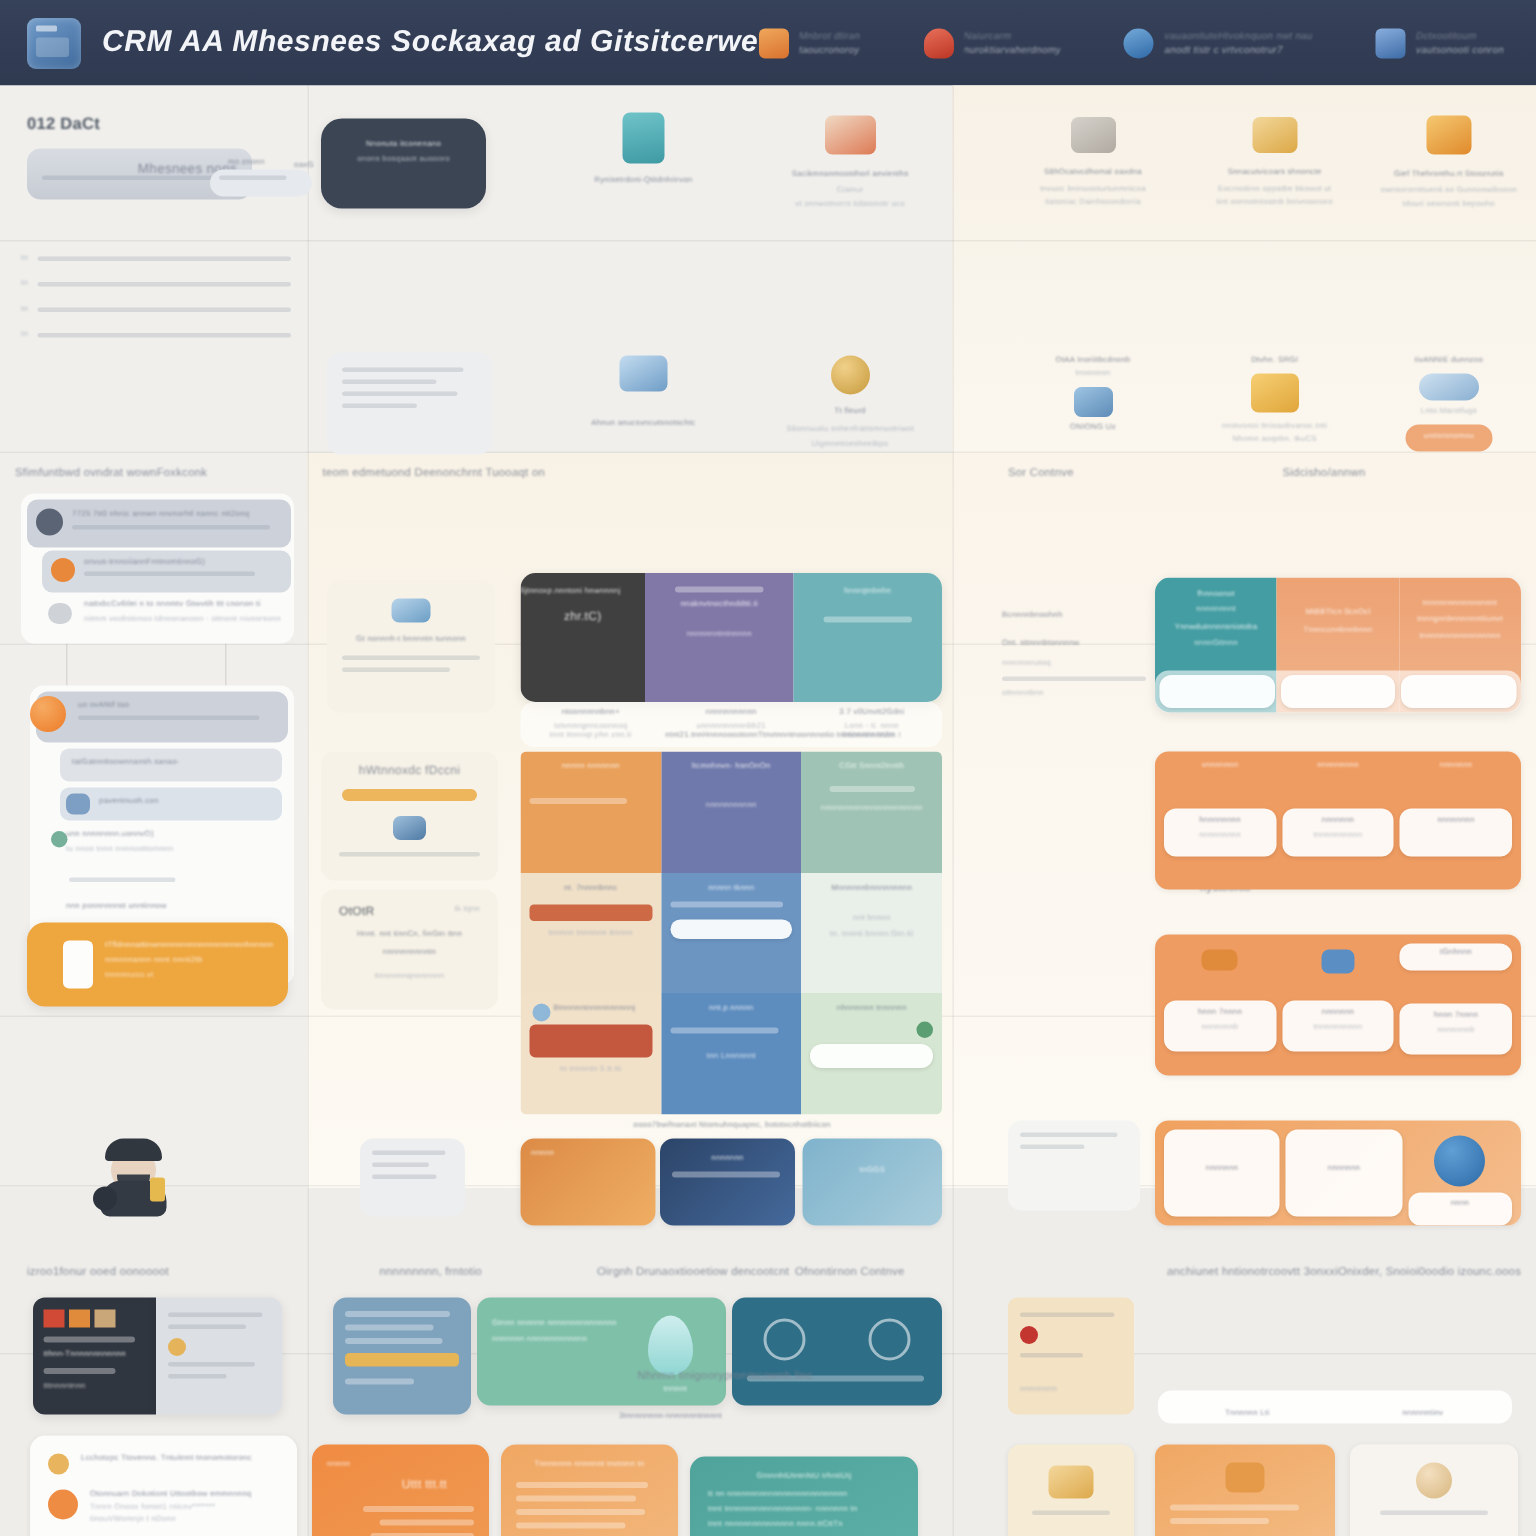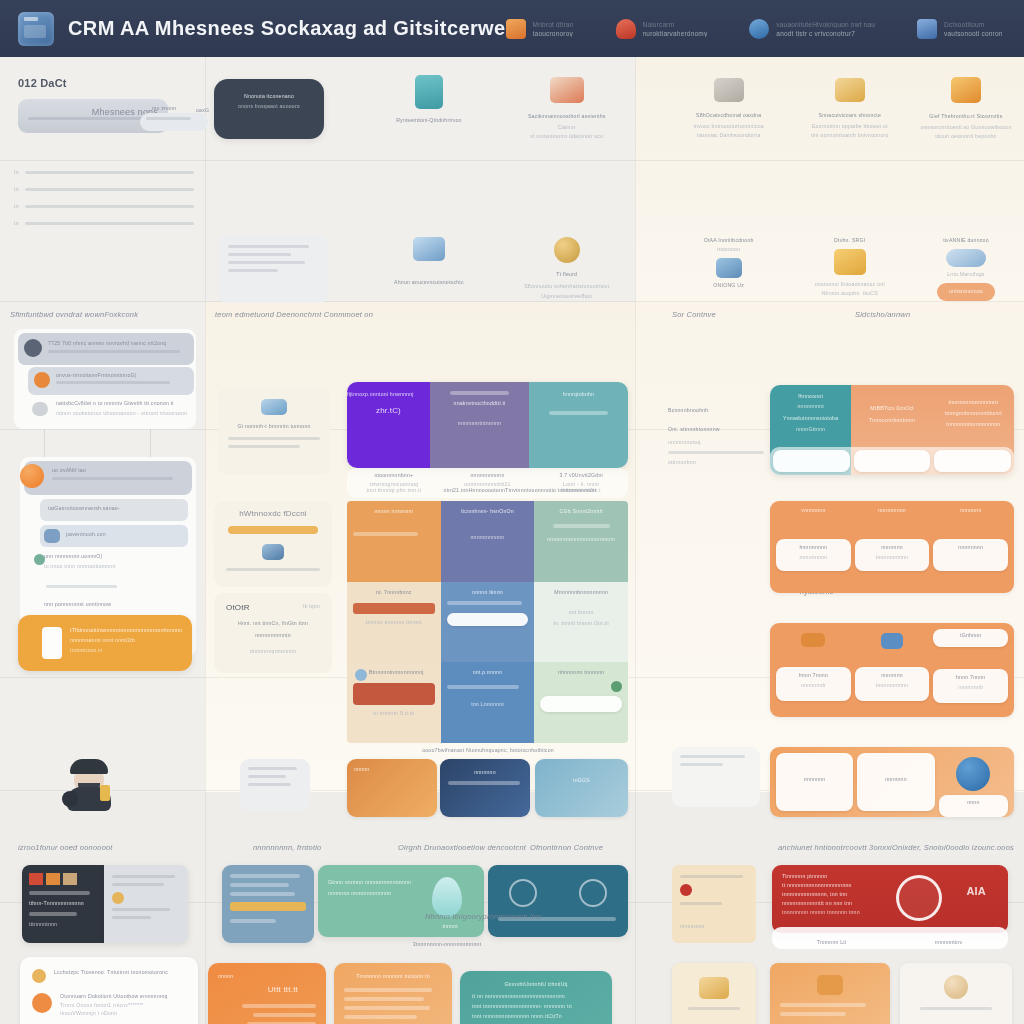--- a/index.html
+++ b/index.html
@@ -17,20 +17,21 @@
   .gib.lite { color: #aeb4bd; }
   .gib.onc  { color: rgba(255,255,255,.93); }
   .gib.dark { color: #3c4654; }
 
   
   .header {
     position: absolute; left: 0; top: 0; width: 1024px; height: 57px;
     background: linear-gradient(180deg, #36415a 0%, #2f3a51 100%);
     display: flex; align-items: center; padding: 0 18px;
     box-shadow: 0 1px 3px rgba(0,0,0,.25);
+    font-style: italic;
   }
   .logo-box {
     width: 36px; height: 34px; border-radius: 6px; flex: 0 0 auto;
     background: linear-gradient(150deg,#6f9ac8,#3f6a9c);
     position: relative; margin-right: 14px;
     box-shadow: inset 0 0 6px rgba(255,255,255,.25);
   }
   .logo-box:before {
     content:""; position:absolute; left:6px; top:5px; width:14px; height:4px;
     background: rgba(255,255,255,.55); border-radius: 1px;
@@ -51,21 +52,21 @@
 
   
   .canvas { position: absolute; left: 0; top: 57px; width: 1024px; height: 967px; background: #f0efec; }
 
   .col-div { position: absolute; top: 0; bottom: 0; width: 1px; background: rgba(0,0,0,.055); }
   .row-div { position: absolute; left: 0; right: 0; height: 1px; background: rgba(0,0,0,.06); }
 
   .tint-warm { position:absolute; background: linear-gradient(180deg,#f7f1e6,#fbf7ef); }
   .tint-cool { position:absolute; background: #f2f1ee; }
 
-  .sec-label { position: absolute; font-size: 7.5px; font-style: italic; }
+  .sec-label { position: absolute; font-size: 7.5px; }
 
   
   .card { position: absolute; border-radius: 9px; overflow: hidden; }
   .sh { box-shadow: 0 2px 7px rgba(0,0,0,.09); }
   .sh-s { box-shadow: 0 1px 4px rgba(0,0,0,.08); }
 
   .wcard { background: #fcfcfb; }
   .pad { padding: 8px 10px; }
 
   .line { height: 4px; border-radius: 2px; background: rgba(120,130,145,.30); margin-bottom: 5px; filter: blur(.5px); }
@@ -261,21 +262,21 @@
       <div class="xtiny gib">tivANNIE dunnzoo</div>
       <div class="ico-sq" style="width:40px;height:18px;margin:6px auto 4px;background:linear-gradient(150deg,#cfe1f0,#8ab0d2);border-radius:9px"></div>
       <div class="xtiny gib lite">Lnto.Marotfugs</div>
       <div class="card" style="position:relative;margin:6px auto 0;width:58px;height:18px;background:#efa877">
         <div class="xtiny gib onc" style="padding:5px 0;text-align:center">unitsronomou</div>
       </div>
     </div>
   </div>
 
   <div class="sec-label gib" style="left:10px;top:253px">Sfimfuntbwd ovndrat wownFoxkconk</div>
-  <div class="sec-label gib" style="left:215px;top:253px">teom edmetuond Deenonchrnt Conmmoet on</div>
+  <div class="sec-label gib" style="left:215px;top:253px">teom edmetuond Deenonchrnt Tuooaqt on</div>
   <div class="sec-label gib" style="left:672px;top:253px">Sor Contnve</div>
   <div class="sec-label gib" style="left:855px;top:253px">Sidcisho/annwn</div>
 
   <div class="card" style="left:14px;top:272px;width:182px;height:100px;background:#fbfbfa">
     <div style="position:absolute;left:4px;top:4px;width:176px;height:32px;background:#cdd2da;border-radius:7px">
       <div class="ico-ci" style="position:absolute;left:6px;top:6px;width:18px;height:18px;background:#5a6474"></div>
       <div style="position:absolute;left:30px;top:7px;right:8px">
         <div class="xtiny gib">7725 7tt0 nhnic annwn nnvnorhtl nannc ntt2onq</div>
         <div class="line sm" style="margin-top:4px;width:96%"></div>
       </div>
@@ -352,21 +353,21 @@
   <div class="card" style="left:218px;top:330px;width:112px;height:88px;background:#f6f2e8">
     <div class="ico-sq" style="width:26px;height:16px;margin:12px auto 8px;background:linear-gradient(150deg,#b8d4ea,#6b9ec5)"></div>
     <div class="xtiny gib center">Gt nonnnh-t bnnnntn tunnonn</div>
     <div style="margin:8px 10px 0">
         <div class="line sm" style="width:100%"></div>
         <div class="line sm" style="width:78%"></div>
       </div>
   </div>
 
   <div class="card sh" style="left:347px;top:325px;width:281px;height:86px;border-radius:10px;display:flex">
-    <div style="flex:1;background:#6d28d9;padding:9px 0">
+    <div style="flex:1;background:#404040;padding:9px 0">
       <div class="xtiny gib onc">fijtnnoxp.nnntoni hnwnnnnj</div>
       <div class="t8 gib onc center" style="margin-top:9px">zhr.tC)</div>
     </div>
     <div style="flex:1;background:#8278a8;padding:9px 8px">
       <div class="line onc2" style="width:70%;margin:0 auto 5px"></div>
       <div class="xtiny gib onc center">nnaknvtnocthnddtti.ti</div>
       <div class="xtiny gib onc center" style="margin-top:14px;opacity:.75">nnnnnnntntnnnnn</div>
     </div>
     <div style="flex:1;background:#6fb3b8;padding:9px 8px">
       <div class="xtiny gib onc center">hnnrqtnbnhn</div>
@@ -637,31 +638,20 @@
 
   <div class="card" style="left:672px;top:808px;width:84px;height:78px;background:#f3e2c4;border-radius:6px">
     <div style="padding:10px 8px">
       <div class="line sm" style="width:92%"></div>
       <div class="ico-ci" style="width:12px;height:12px;background:#c3352f;margin:6px 0"></div>
       <div class="line sm" style="width:62%"></div>
       <div class="xtiny gib lite" style="margin-top:18px">nnnnnnnn</div>
     </div>
   </div>
 
-  <div class="card sh" style="left:772px;top:808px;width:236px;height:68px;background:linear-gradient(180deg,#c3352f,#b82f29);border-radius:9px">
-    <div style="padding:8px 10px;width:60%">
-      <div class="xtiny gib onc">Ttnnnnnn ptnnnnn</div>
-      <div class="xtiny gib onc" style="margin-top:3px">tt nnnnnnnnnnnnnnnnnnnnn</div>
-      <div class="xtiny gib onc" style="margin-top:3px">tnnnnnnnnnnnnnn,  tnn tnn</div>
-      <div class="xtiny gib onc" style="margin-top:3px;opacity:.85">nnnnnnnnnnnnttt nn nnn tnn</div>
-      <div class="xtiny gib onc" style="margin-top:3px;opacity:.75">tnnnnnnnn nnnnn tnnnnnn tnnn</div>
-    </div>
-    <div style="position:absolute;right:66px;top:10px;width:46px;height:46px;border-radius:50%;border:3px solid rgba(255,255,255,.9);background:rgba(255,255,255,.06)"></div>
-    <div class="t11 gib onc" style="position:absolute;right:22px;top:20px">AIA</div>
-  </div>
   <div class="card" style="left:772px;top:870px;width:236px;height:22px;background:rgba(255,255,255,.9);display:flex;gap:4px;padding:3px">
     <div style="flex:1;text-align:center"><span class="xtiny gib">Tnnnnnn  Lti</span></div>
     <div style="flex:1;text-align:center"><span class="xtiny gib">nnnnnntinv</span></div>
   </div>
 
   <div class="sec-label gib" style="left:425px;top:855px">Nhnmn tinigoorypronmcownh.linc</div>
 
   <div class="card sh-s wcard" style="left:20px;top:900px;width:178px;height:82px;border-radius:10px">
     <div style="display:flex;gap:8px;padding:12px 12px 0">
       <div class="ico-ci" style="width:14px;height:14px;background:#e8b45e;flex:0 0 auto"></div>

